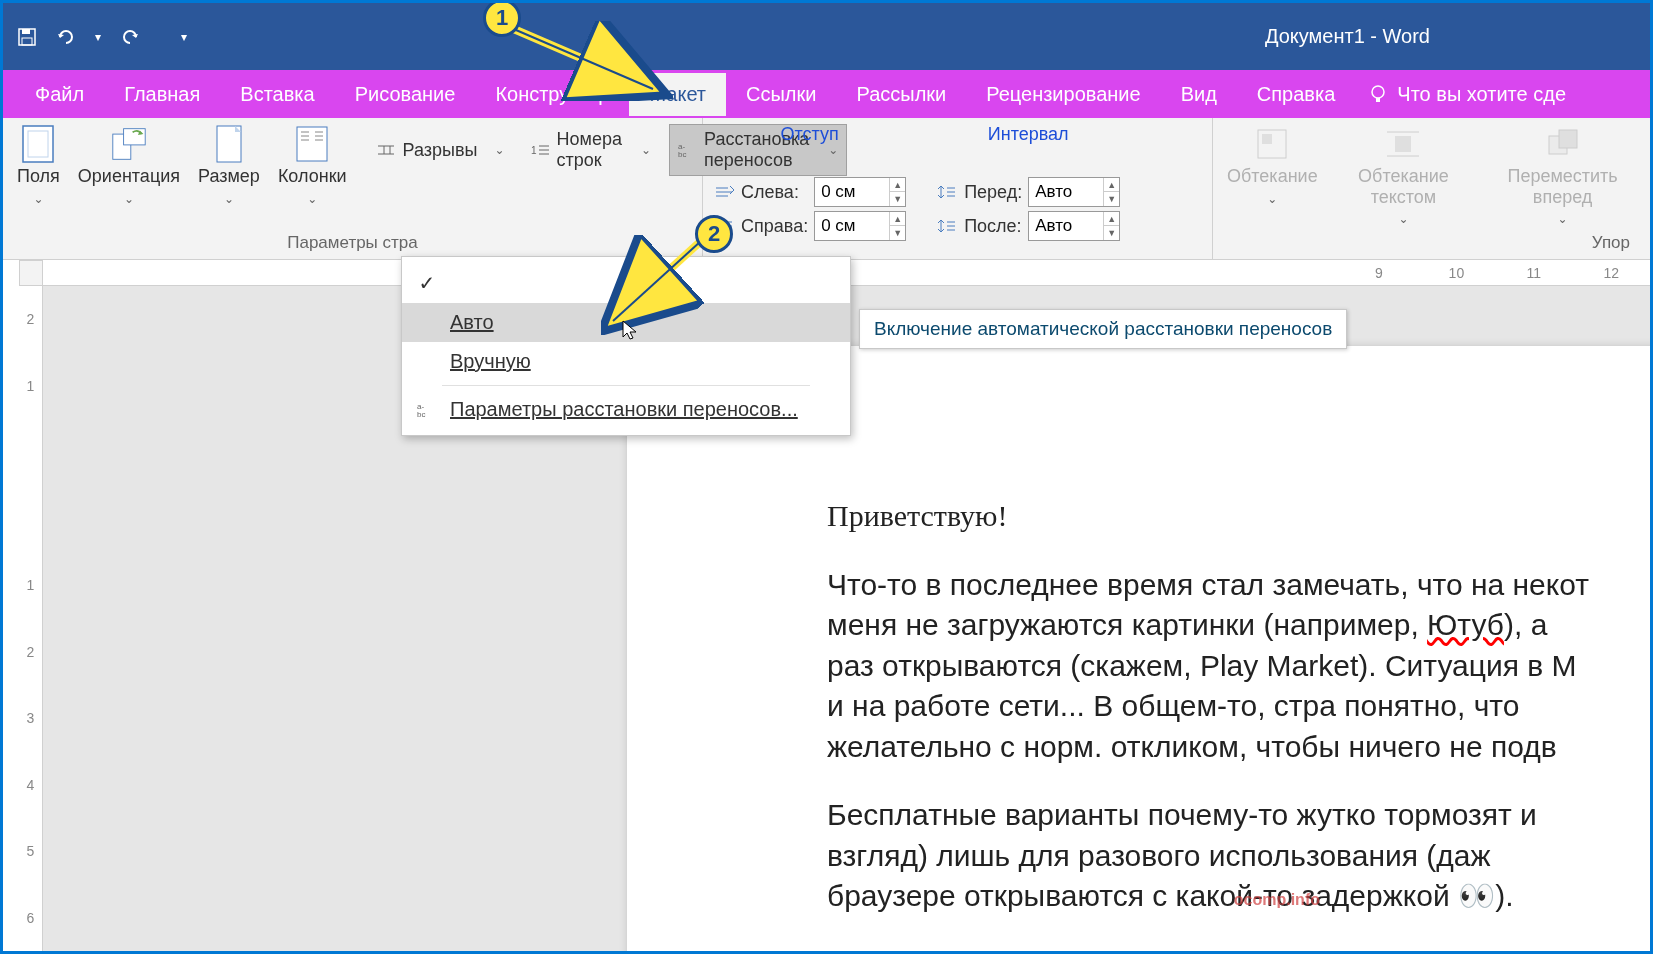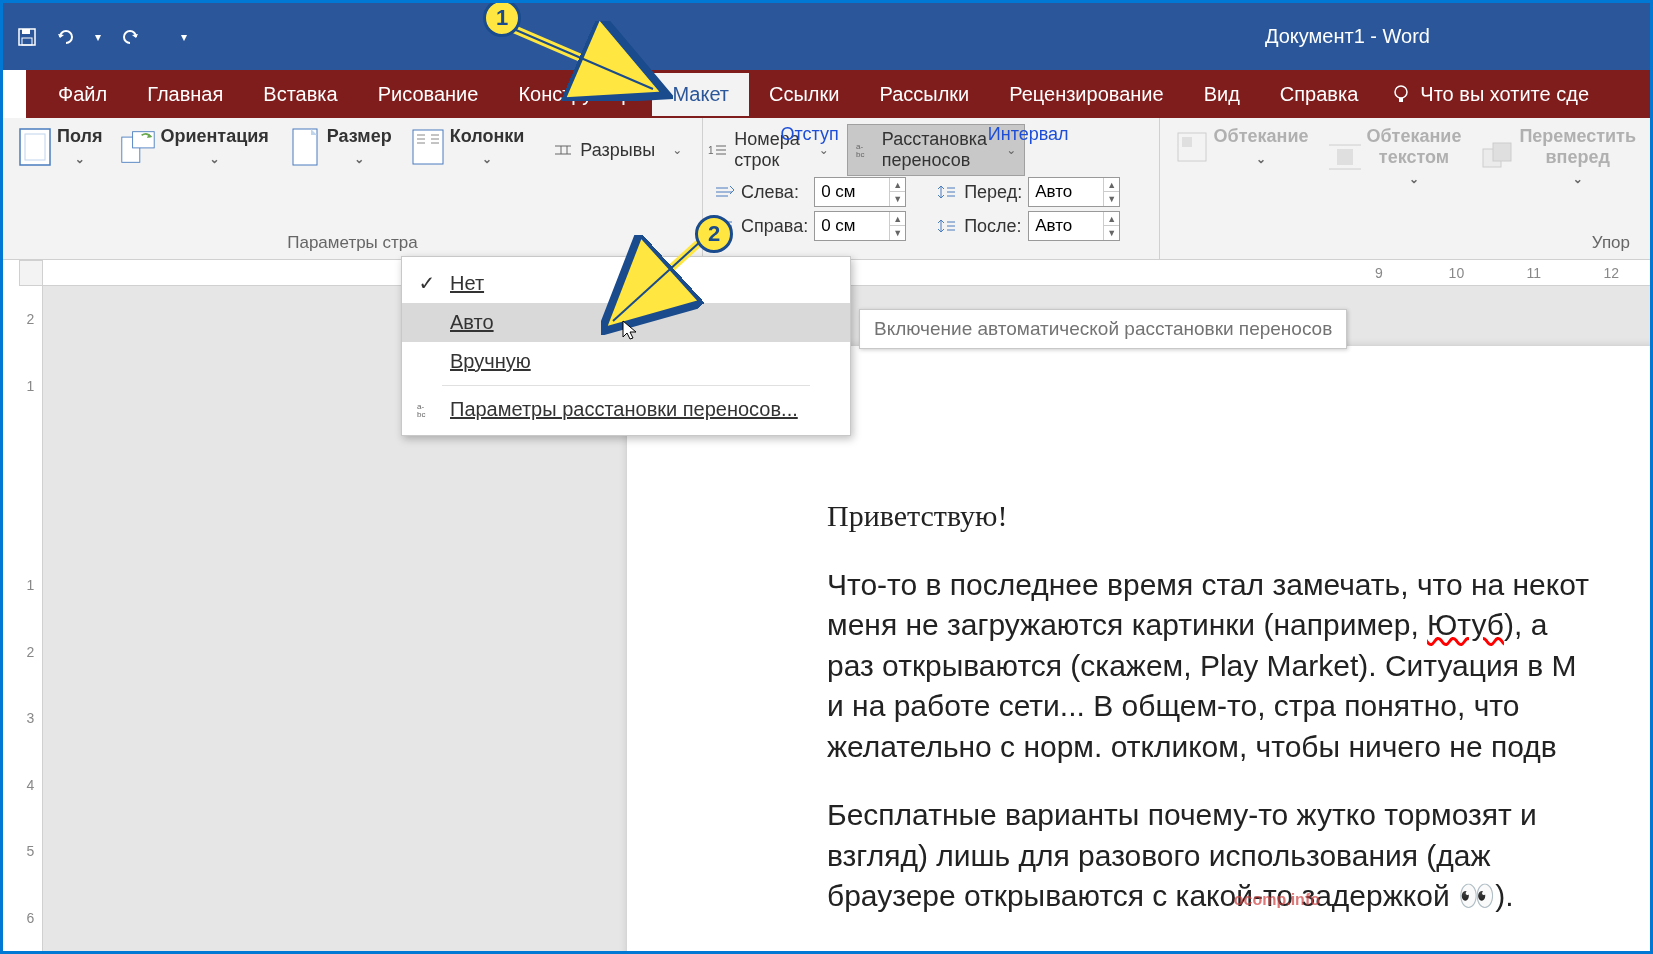--- a/index.html
+++ b/index.html
@@ -6,33 +6,33 @@
 body { width: 1653px; height: 954px; overflow: hidden; background: #fff; border: 3px solid #0078d4; position: relative; }
 
 
 .titlebar { background: #2b579a; height: 67px; display: flex; align-items: center; padding: 0 12px; color: #fff; position: relative; }
 .qat { display: flex; align-items: center; gap: 16px; }
 .qat-btn { width: 24px; height: 24px; display: flex; align-items: center; justify-content: center; cursor: pointer; }
 .title-text { position: absolute; left: 50%; transform: translateX(-50%); font-size: 20px; color: #fff; white-space: nowrap; left: auto; right: 220px; transform: none; }
 .tb-spacer { flex: 1; }
 
 
-.tabs { background: #7f1d1d; display: flex; align-items: center; height: 48px; padding: 0 12px; color: #fff; margin-left: 23px; }
+.tabs { background: #d946ef; display: flex; align-items: center; height: 48px; padding: 0 12px; color: #fff; }
 .tab { padding: 10px 20px; font-size: 20px; cursor: pointer; }
 .tab.active { background: #f3f3f3; color: #2b579a; }
 .tell-me { display: flex; align-items: center; gap: 8px; padding-left: 12px; font-size: 20px; }
 
 
 .ribbon { background: #f3f3f3; height: 142px; border-bottom: 1px solid #d0d0d0; display: flex; position: relative; }
 .group { border-right: 1px solid #d0d0d0; padding: 6px 10px 2px; display: flex; flex-direction: column; }
 .group-content { display: flex; gap: 10px; flex: 1; align-items: flex-start; }
 .group-label { text-align: center; font-size: 17px; color: #666; padding: 2px 0 4px; position: relative; }
 .group-launcher { position: absolute; right: 4px; bottom: 4px; width: 14px; height: 14px; border: 1px solid #888; cursor: pointer; }
 
-.big-btn { display: flex; flex-direction: row; align-items: center; gap: 4px; cursor: pointer; padding: 2px 4px; font-weight: bold; }
+.big-btn { display: flex; flex-direction: column; align-items: center; gap: 4px; cursor: pointer; padding: 2px 4px; }
 .big-icon { width: 36px; height: 36px; display: flex; align-items: center; justify-content: center; }
 .big-label { font-size: 18px; color: #333; text-align: center; line-height: 1.15; }
 .big-btn.disabled .big-label { color: #b0b0b0; }
 .big-btn.disabled .big-icon svg { opacity: 0.35; }
 .caret { font-size: 12px; color: #666; }
 
 .small-btn-col { display: flex; flex-direction: row; gap: 10px; }
 .small-btn { display: flex; align-items: center; gap: 6px; padding: 4px 8px; cursor: pointer; font-size: 18px; color: #333; }
 .small-btn.open { background: #c8c8c8; border: 1px solid #a0a0a0; }
 .small-icon { width: 22px; height: 18px; display: flex; align-items: center; justify-content: center; }
@@ -51,21 +51,21 @@
 
 .dropdown { position: absolute; left: 398px; top: 253px; width: 450px; background: #fff; border: 1px solid #c8c8c8; box-shadow: 2px 3px 8px rgba(0,0,0,0.25); z-index: 100; padding: 6px 0; }
 .menu-item { display: flex; align-items: center; padding: 8px 14px; font-size: 20px; color: #333; cursor: pointer; gap: 12px; }
 .menu-item:hover, .menu-item.hl { background: #d9d9d9; }
 .menu-check { width: 22px; display: flex; justify-content: center; }
 .menu-label { flex: 1; }
 .menu-label u { text-decoration: underline; }
 .menu-sep { height: 1px; background: #e0e0e0; margin: 4px 40px; }
 
 
-.tooltip { position: absolute; left: 856px; top: 306px; background: #fff; border: 1px solid #c8c8c8; padding: 8px 14px; font-size: 19px; color: #737373; box-shadow: 1px 1px 4px rgba(0,0,0,0.2); z-index: 99; text-align: right; }
+.tooltip { position: absolute; left: 856px; top: 306px; background: #fff; border: 1px solid #c8c8c8; padding: 8px 14px; font-size: 19px; color: #0c4a6e; box-shadow: 1px 1px 4px rgba(0,0,0,0.2); z-index: 99; text-align: right; }
 
 
 .ruler-h { position: absolute; left: 40px; right: 0; top: 257px; height: 26px; background: #fff; border-bottom: 1px solid #d0d0d0; display: flex; align-items: center; font-size: 14px; color: #888; overflow: hidden; z-index: 50; }
 .ruler-h .tick { display: inline-block; width: 80px; text-align: center; position: relative; }
 .ruler-corner { position: absolute; left: 16px; top: 257px; width: 24px; height: 26px; background: #f3f3f3; border: 1px solid #d0d0d0; z-index: 51; }
 .ruler-v { position: absolute; left: 16px; top: 283px; width: 24px; bottom: 0; background: #fff; border-right: 1px solid #d0d0d0; display: flex; flex-direction: column; align-items: center; font-size: 14px; color: #888; z-index: 50; }
 .ruler-v .vtick { height: 80px; display: flex; align-items: center; }
 
 
 .docarea { position: absolute; left: 40px; top: 283px; right: 0; bottom: 0; background: #e6e6e6; overflow: hidden; }
@@ -354,21 +354,20 @@
       <span>Бесплатные варианты почему-то жутко тормозят и</span><br>
       <span>взгляд) лишь для разового использования (даж</span><br>
       <span>браузере открываются с какой-то задержкой 👀).</span>
     </p>
   </div>
 </div>
 
 <div class="dropdown">
   <div class="menu-item">
     <span class="menu-check">✓</span>
-    <span class="menu-label"><u>Нет</u></span>
   </div>
   <div class="menu-item hl">
     <span class="menu-check"></span>
     <span class="menu-label"><u>Авто</u></span>
   </div>
   <div class="menu-item">
     <span class="menu-check"></span>
     <span class="menu-label"><u>Вручную</u></span>
   </div>
   <div class="menu-sep"></div>

